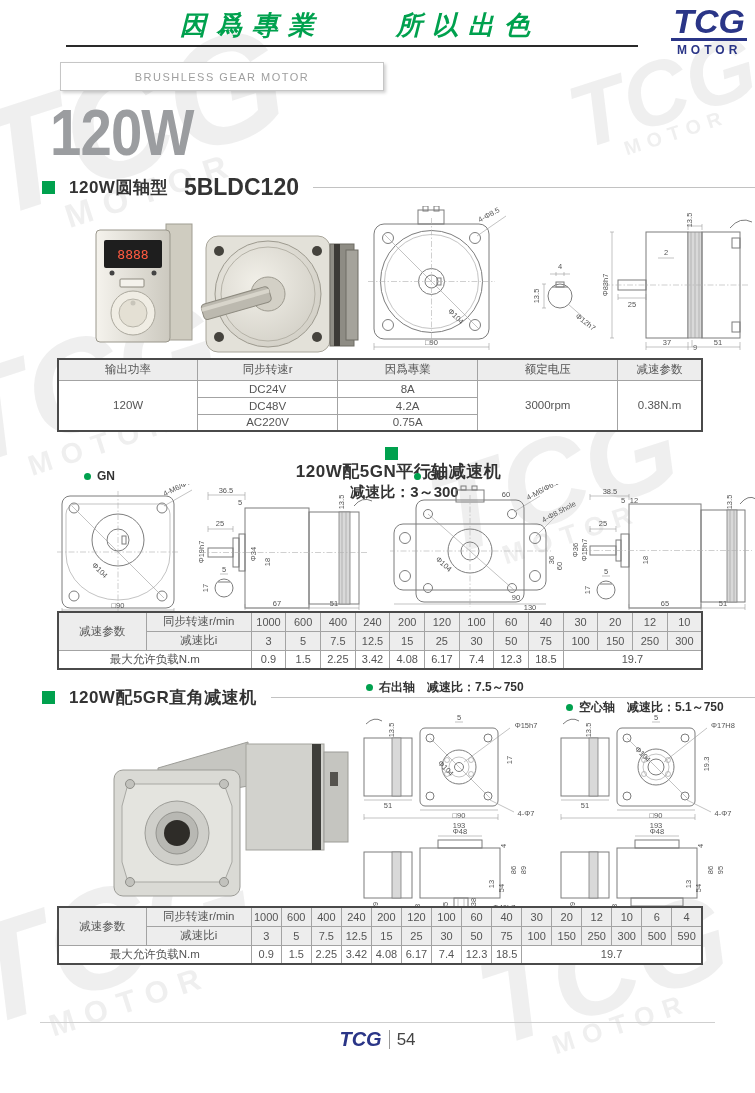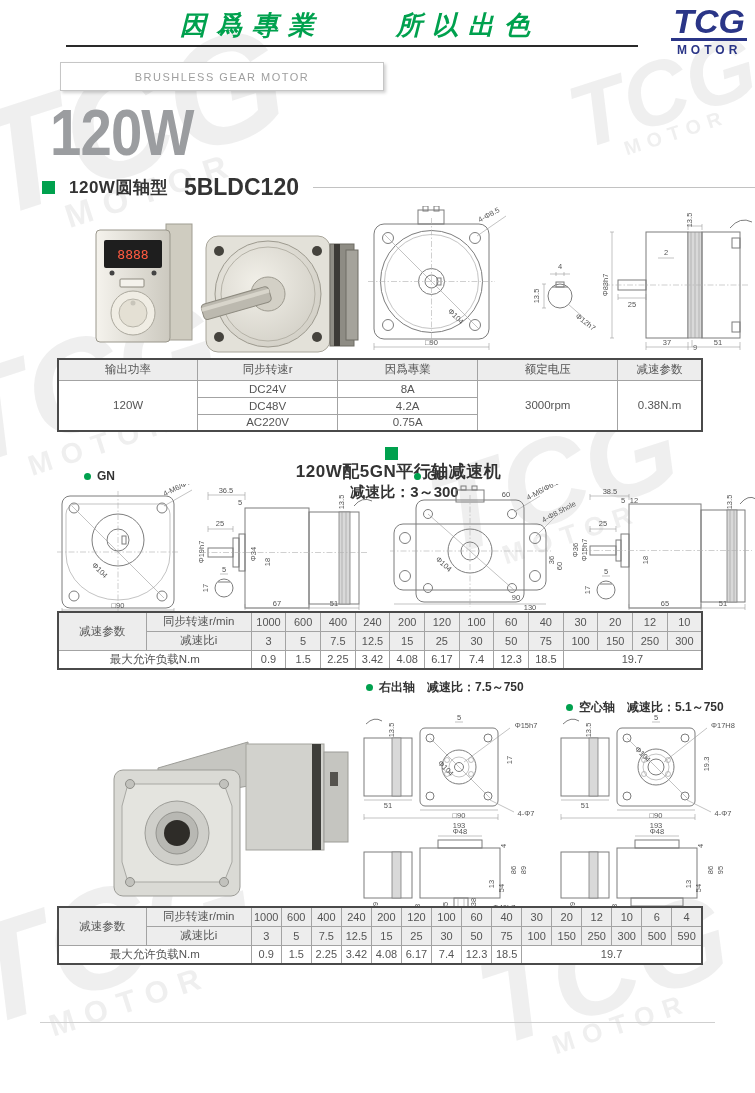--- a/index.html
+++ b/index.html
@@ -442,20 +442,25 @@
           <td>4.08</td>
           <td>6.17</td>
           <td>7.4</td>
           <td>12.3</td>
           <td>18.5</td>
         <td colspan="4">19.7</td>
       </tr>
     </tbody>
   </table>
 
+  <div class="sec-head" style="top:686px;">
+    <div class="sq"></div>
+    <div class="stitle">120W配5GR直角减速机</div>
+    <div class="sline"></div>
+  </div>
   <div class="variant" style="top:679px; left:366px;">
     <span class="dot"></span>
     <span>右出轴　减速比：7.5～750</span>
   </div>
   <div class="variant" style="top:699px; left:566px;">
     <span class="dot"></span>
     <span>空心轴　减速比：5.1～750</span>
   </div>
 
   <svg style="left:96px; top:714px;" width="266" height="190" viewBox="0 0 266 190">
@@ -652,14 +657,17 @@
           <td>6.17</td>
           <td>7.4</td>
           <td>12.3</td>
           <td>18.5</td>
         <td colspan="6">19.7</td>
       </tr>
     </tbody>
   </table>
 
   <div class="footline"></div>
+  <div class="footer">
+    <span class="fbrand">TCG</span><span class="fpage">54</span>
+  </div>
 
 </div>
 
 </body></html>

